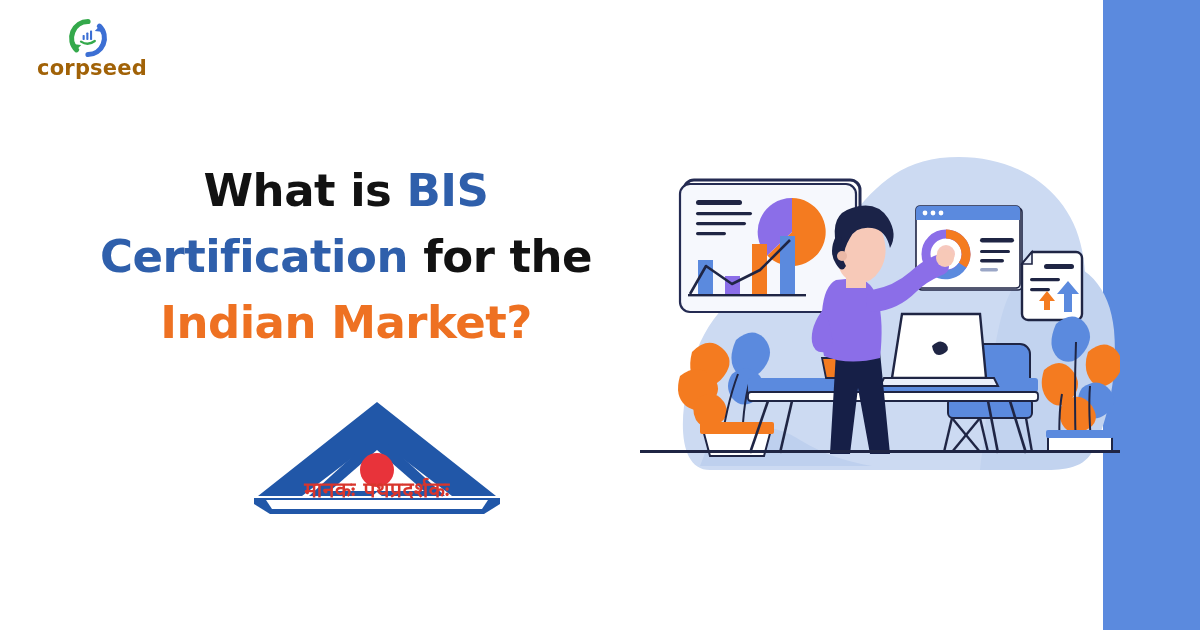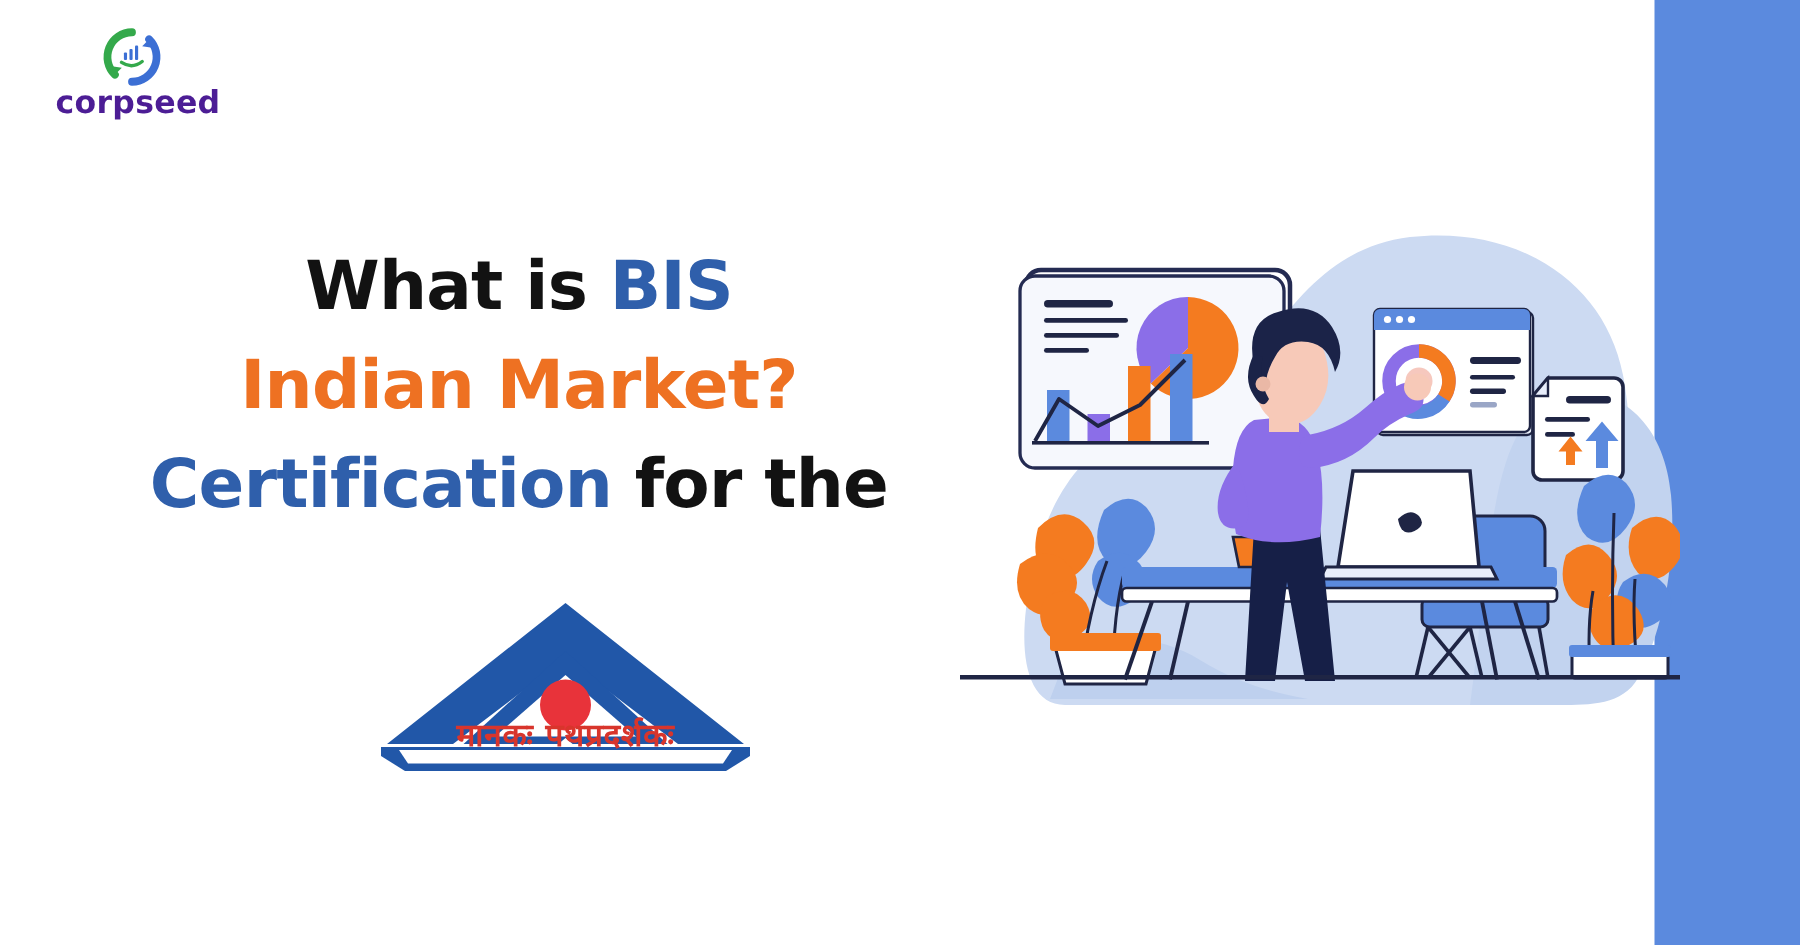--- a/index.html
+++ b/index.html
@@ -45,21 +45,21 @@
   }
   .brand-word {
     position: absolute;
     left: 0;
     top: 38px;
     width: 120px;
     text-align: center;
     font-size: 21px;
     font-weight: 600;
     letter-spacing: 0.2px;
-    color: #4c1d95;
+    color: #a16207;
     font-family: "DejaVu Sans", sans-serif;
   }
 
   
   .headline {
     position: absolute;
     left: 60px;
     top: 148px;
     width: 572px;
     text-align: center;
@@ -135,24 +135,24 @@
       </svg>
     </div>
     <div class="brand-word">corpseed</div>
   </div>
 
   <div class="headline">
     <span class="hl-line">
       <span class="c-black">What is </span><span class="c-blue">BIS</span>
     </span>
     <span class="hl-line">
-      <span class="c-orange">Indian Market?</span>
+      <span class="c-blue">Certification</span><span class="c-black"> for the</span>
     </span>
     <span class="hl-line">
-      <span class="c-blue">Certification</span><span class="c-black"> for the</span>
+      <span class="c-orange">Indian Market?</span>
     </span>
   </div>
 
   <div class="bis">
     <svg viewBox="0 0 262 132" xmlns="http://www.w3.org/2000/svg">
 
       <path d="M131 10
                L250 104
                L206 104
                L131 47

